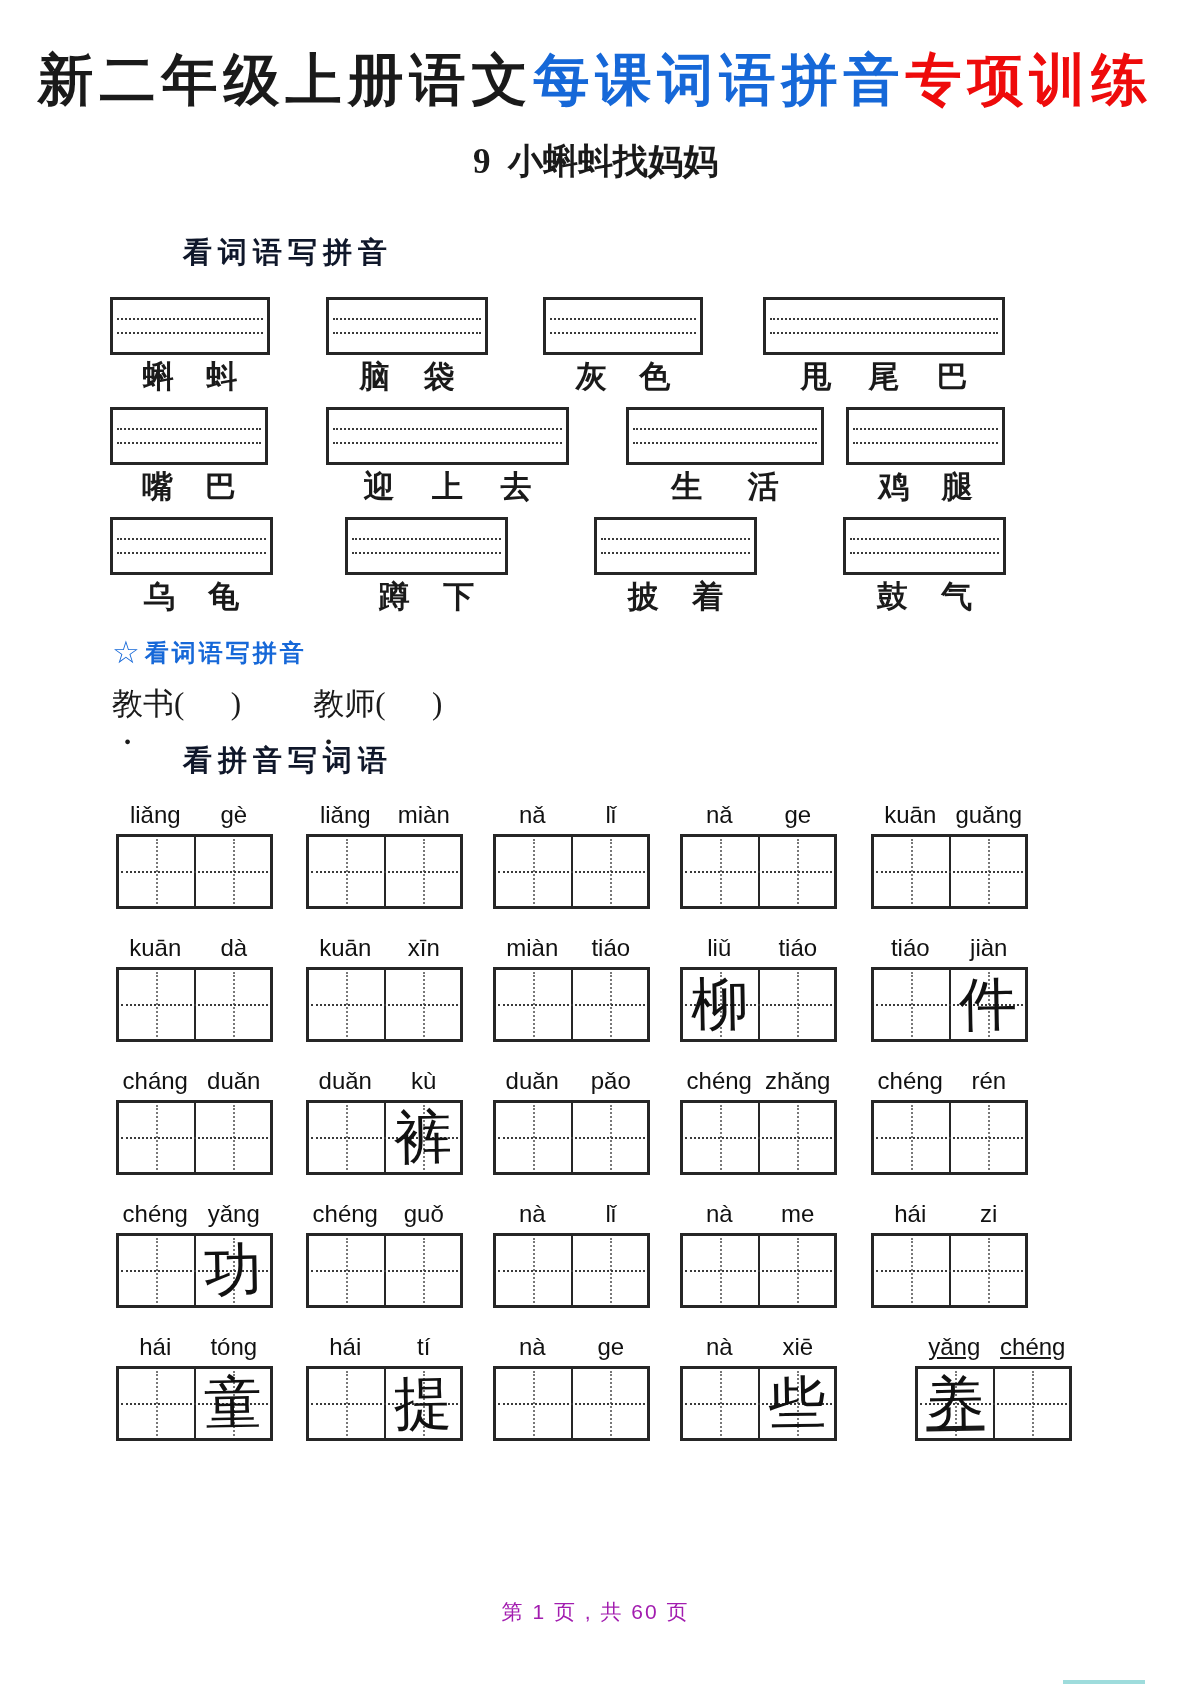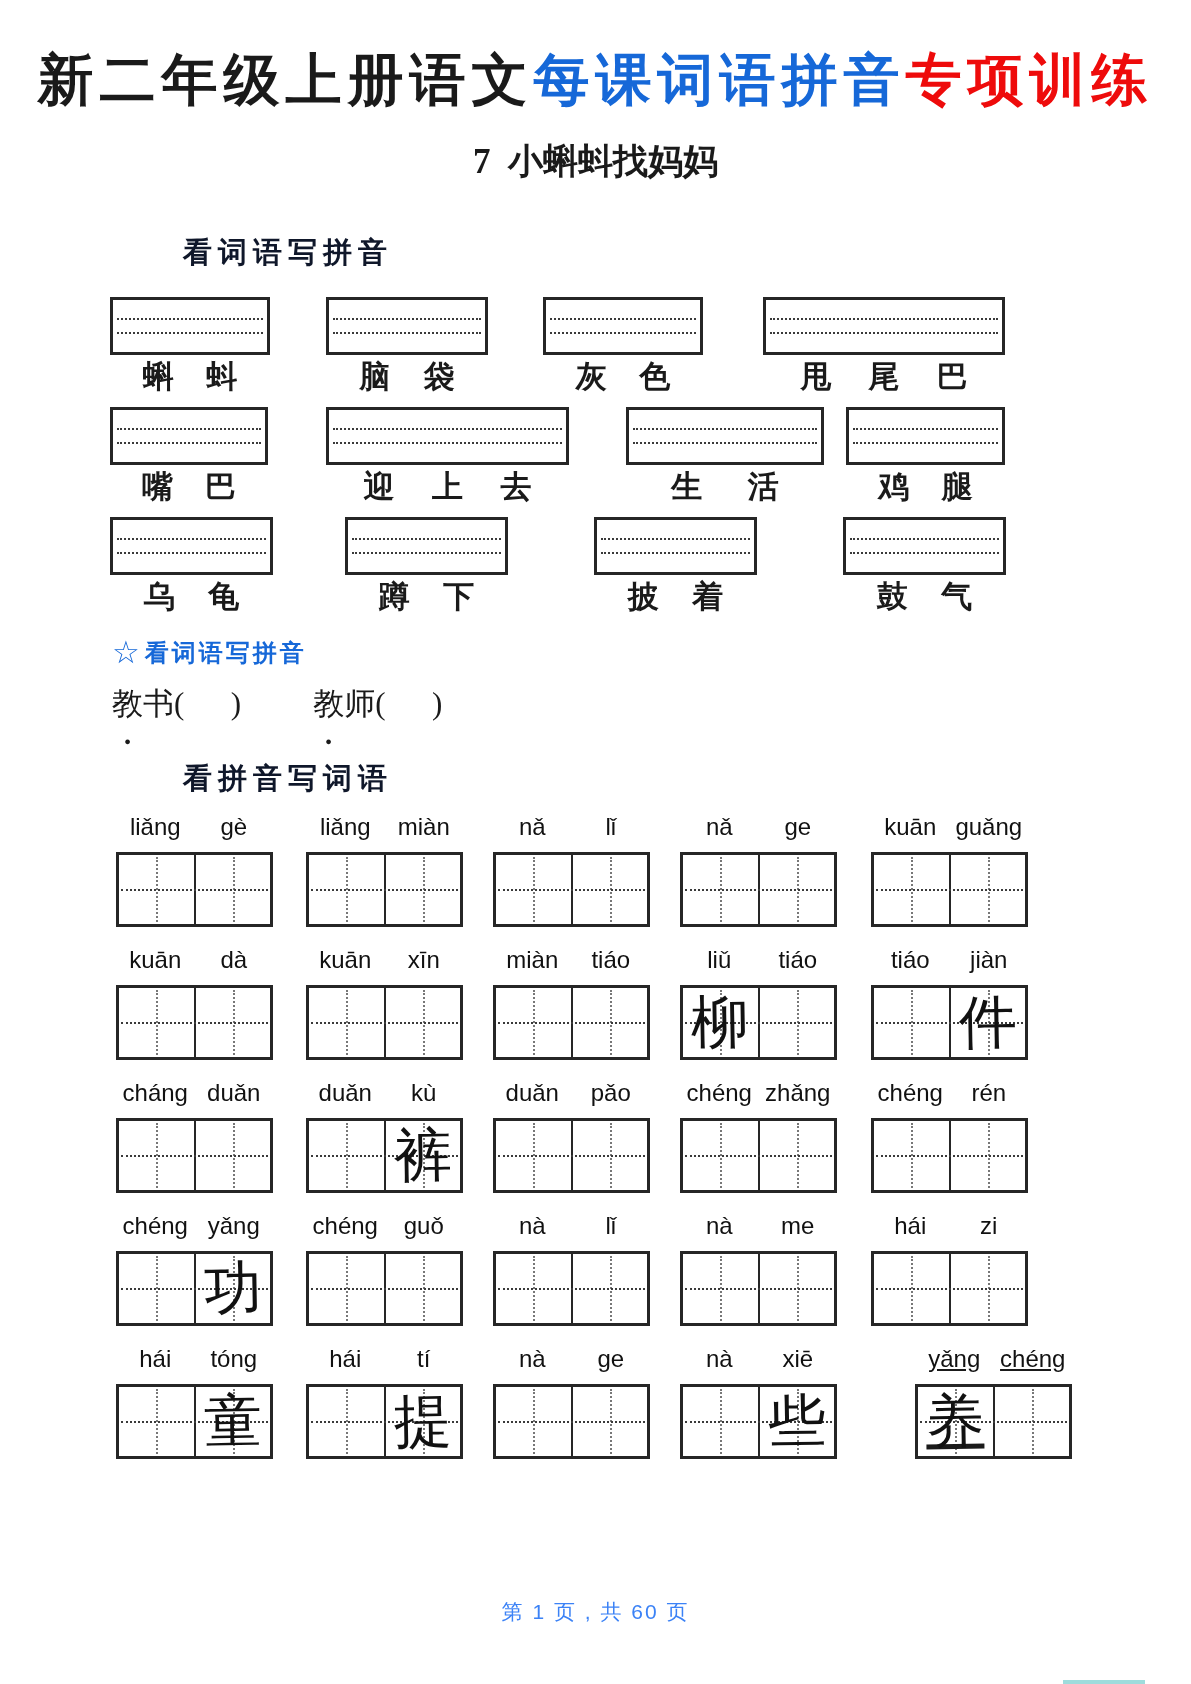--- a/index.html
+++ b/index.html
@@ -19,21 +19,21 @@
   .lesson-line {
     margin-top:26px; text-align:center; white-space:pre;
     font-family:"Liberation Serif", serif; font-weight:bold; font-size:35px;
   }
   
   .sec-header {
     margin-left:183px; color:#0f172a; font-weight:bold;
     font-family:"Liberation Serif", serif; font-size:29px; letter-spacing:6px;
   }
   #sec1-header { margin-top:48px; }
-  #sec2-header { margin-top:34px;font-family:Liberation Serif, serif; }
+  #sec2-header { margin-top:16px;font-family:Liberation Serif, serif; }
   
   #s1rows { margin-top:24px; }
   .s1row { position:relative; height:110px; }
   .s1item { position:absolute; top:0; }
   .pybox {
     position:relative; height:58px; border:3px solid #262626; background:#fff;
   }
   .pybox .dash { position:absolute; left:4px; right:4px; border-top:2px dotted #3a3a3a; }
   .pybox .dash.l1 { top:35%; }
   .pybox .dash.l2 { top:63%; }
@@ -56,21 +56,21 @@
   .dotchar { position:relative; }
   .dotchar::after {
     content:"●"; position:absolute; left:50%; transform:translateX(-50%);
     bottom:-22px; font-size:11px; color:#1a1a1a;
   }
   .paren { white-space:pre; }
   
   #grid { margin-top:20px; }
   .grow { position:relative; height:133px; }
   .unit { position:absolute; top:0; width:157px; }
-  .pys { display:flex; height:33px; align-items:flex-end; padding-bottom:11px; }
+  .pys { display:flex; height:33px; padding-bottom:11px; }
   .pys span {
     flex:1; text-align:center; white-space:nowrap;
     font-size:24px; color:#111; font-family:"Liberation Sans", sans-serif;
   }
   .wbox { position:relative; display:flex; height:75px; border:3px solid #262626; background:#fff; }
   .wbox::after {
     content:""; position:absolute; left:2px; right:2px; top:50%; z-index:1;
     border-top:2px dotted #3a3a3a;
   }
   .cell { flex:1; position:relative; display:flex; align-items:center; justify-content:center; }
@@ -79,32 +79,32 @@
     content:""; position:absolute; top:2px; bottom:2px; left:50%;
     border-left:2px dotted #777;
   }
   .hw {
     position:relative; z-index:2; font-size:58px; line-height:1;
     font-family:"DejaVu Serif", serif; color:#111; transform:rotate(-1deg);
   }
   
   .footer {
     position:absolute; top:1598px; left:0; width:100%; text-align:center;
-    font-size:21px; letter-spacing:2px; color:#3b82f6;
+    font-size:21px; letter-spacing:2px; color:#a21caf;
   }
   .edge-bar {
     position:absolute; bottom:0; left:1063px; width:82px; height:4px; background:#9edcdc;
   }
 </style>
 </head>
 <body>
 
 <div class="title-line"><span>新二年级上册语文</span><span class="t-blue">每课词语拼音</span><span class="t-red">专项训练</span></div>
 
-<div class="lesson-line">7  小蝌蚪找妈妈</div>
+<div class="lesson-line">9  小蝌蚪找妈妈</div>
 
 <div class="sec-header" id="sec1-header">看词语写拼音</div>
 
 <div id="s1rows">
     <div class="s1row">
       <div class="s1item" style="left: 110px; width: 160px;">
         <div class="pybox">
           <div class="dash l1"></div>
           <div class="dash l2"></div>
         </div>

